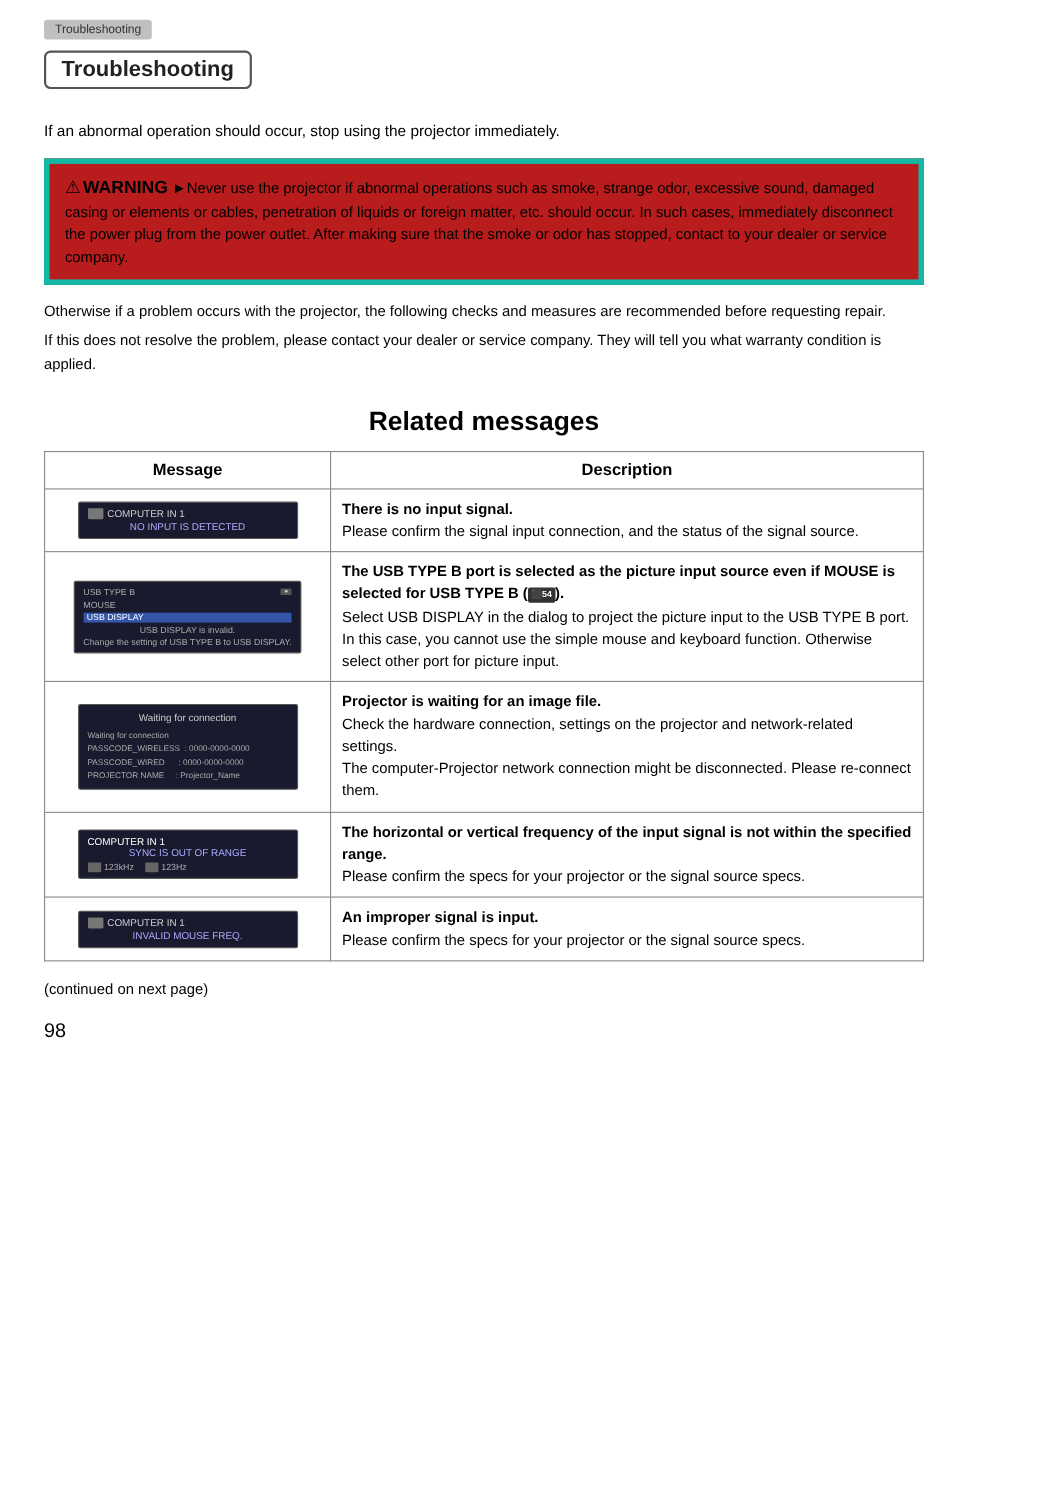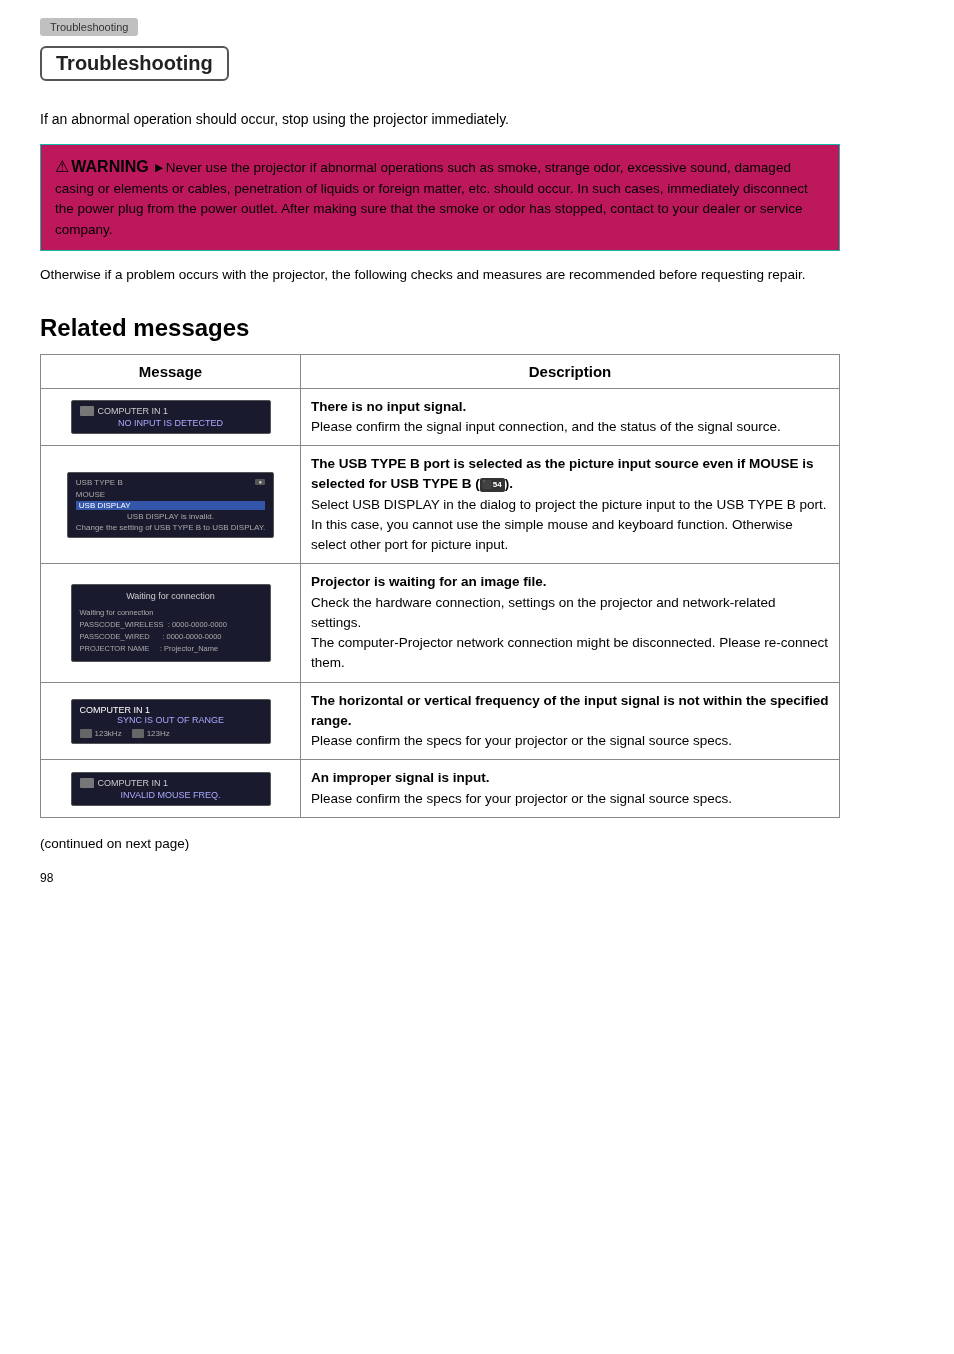--- a/index.html
+++ b/index.html
@@ -46,22 +46,22 @@
 
     
     .intro-text {
       font-size: 14px;
       margin-bottom: 14px;
       line-height: 1.5;
     }
 
     
     .warning-box {
-      background: #be185d;
-      border: 1px solid #14b8a6;
+      background: #b91c1c;
+      border: 5px solid #14b8a6;
       padding: 10px 14px;
       margin-bottom: 14px;
       line-height: 1.5;
       font-size: 13.5px;
     }
     .warning-title {
       font-weight: bold;
       font-size: 16px;
       display: inline;
     }
@@ -76,20 +76,21 @@
       font-size: 13.5px;
       line-height: 1.55;
       margin-bottom: 6px;
     }
 
     
     .section-heading {
       font-size: 24px;
       font-weight: bold;
       margin: 28px 0 12px 0;
+      text-align: center;
     }
 
     .section-desc {
       font-size: 13.5px;
       line-height: 1.55;
       margin-bottom: 14px;
     }
 
     
     .msg-table {
@@ -265,21 +266,21 @@
     }
 
     
     .desc-bold {
       font-weight: bold;
       font-size: 13.5px;
     }
 
     
     .page-number {
-      font-size: 12px;
+      font-size: 18px;
       margin-top: 20px;
     }
 
     
     .continued-note {
       font-size: 13.5px;
       margin-bottom: 8px;
     }
 
     
@@ -311,20 +312,21 @@
   <p class="intro-text">If an abnormal operation should occur, stop using the projector immediately.</p>
 
   
   <div class="warning-box">
     <span class="warning-triangle">⚠</span><span class="warning-title">WARNING</span>
     <span>►Never use the projector if abnormal operations such as smoke, strange odor, excessive sound, damaged casing or elements or cables, penetration of liquids or foreign matter, etc. should occur. In such cases, immediately disconnect the power plug from the power outlet. After making sure that the smoke or odor has stopped, contact to your dealer or service company.</span>
   </div>
 
   
   <p class="body-text">Otherwise if a problem occurs with the projector, the following checks and measures are recommended before requesting repair.</p>
+  <p class="body-text">If this does not resolve the problem, please contact your dealer or service company. They will tell you what warranty condition is applied.</p>
 
   
   <h2 class="section-heading">Related messages</h2>
 
 
   
   <table class="msg-table">
     <thead>
       <tr>
         <th>Message</th>

